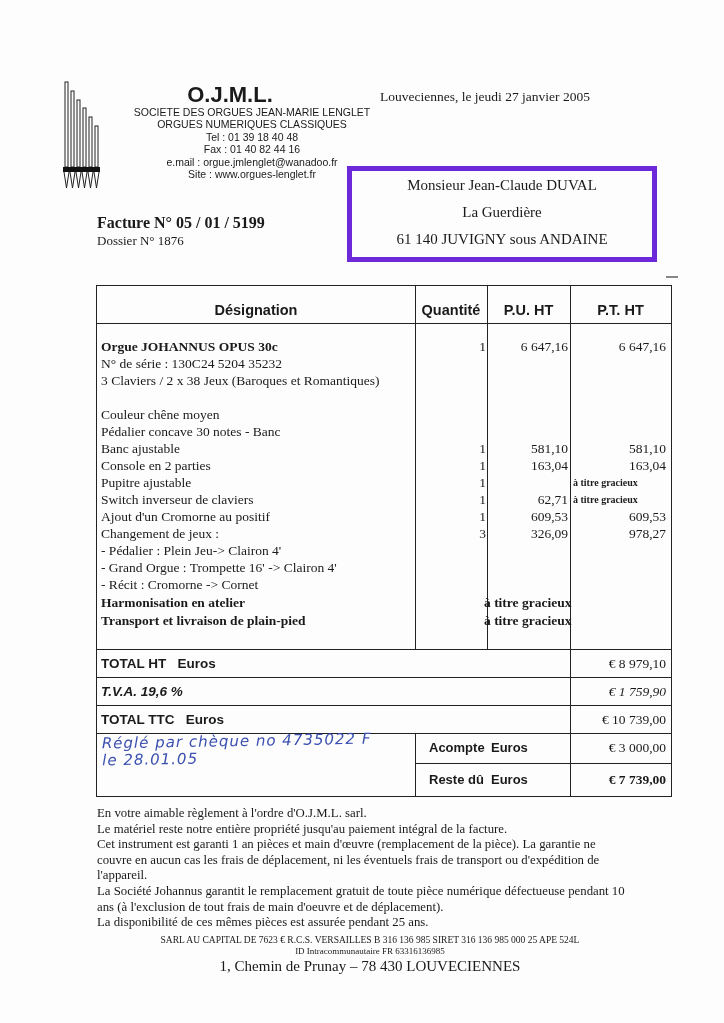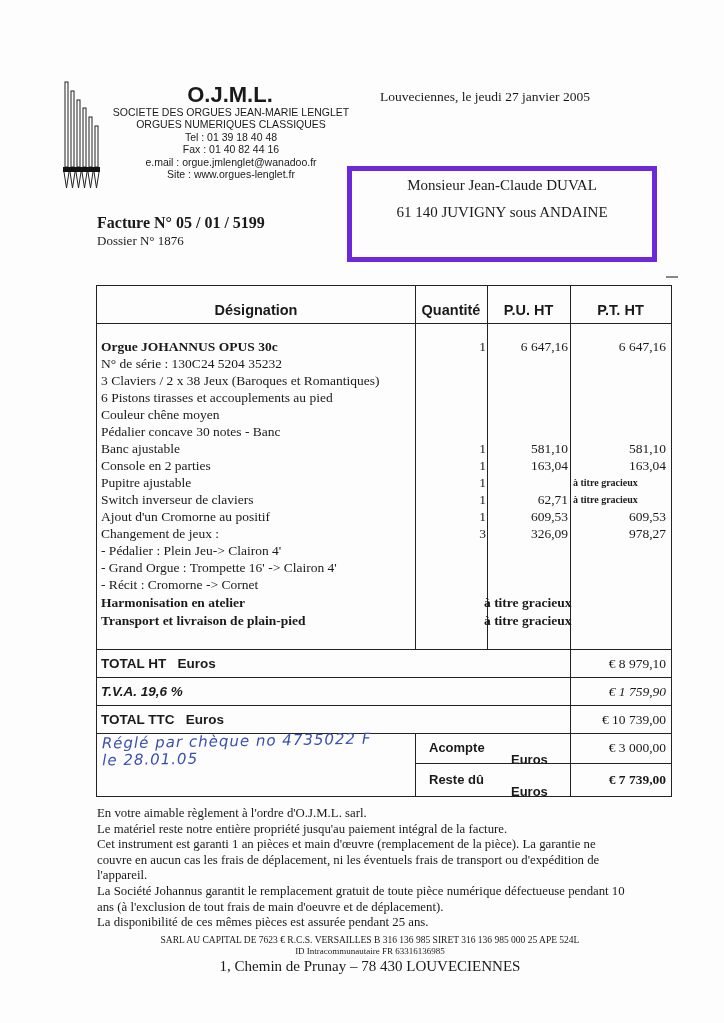--- a/index.html
+++ b/index.html
@@ -6,21 +6,21 @@
   body {
     width: 724px; height: 1023px; background: #fdfdfd; position: relative;
     font-family: "Liberation Serif", serif; color: #1a1a1a; overflow: hidden;
   }
   .abs { position: absolute; }
   .sans { font-family: "Liberation Sans", sans-serif; }
 
   
   .logo-pipes { left: 62px; top: 80px; width: 40px; height: 110px; }
   .company-name { left: 150px; top: 82px; width: 160px; text-align: center; font-size: 22px; font-weight: bold; }
-  .company-lines { left: 86px; top: 106px; width: 290px; text-align: center; font-size: 10.5px; line-height: 12.4px; }
+  .company-lines { left: 86px; top: 106px; width: 290px; text-align: center; font-size: 10.5px; line-height: 12.4px; padding-left: 21px; }
 
   .place-date { left: 380px; top: 89px; font-size: 13.5px; }
 
   .addr-box { left: 347px; top: 166px; width: 300px; height: 86px; border: 5px solid #6d28d9;
     text-align: center; font-size: 15px; }
   .addr-box div { height: 27px; line-height: 29px; }
 
   .invoice-no { left: 97px; top: 214px; font-size: 16px; font-weight: bold; }
   .dossier-no { left: 97px; top: 233px; font-size: 13px; }
 
@@ -39,21 +39,21 @@
   .row .pt { position: absolute; left: 475px; width: 94px; text-align: right; }
   .row .pt.grac { font-size: 10px; font-weight: bold; text-align: left; left: 476px; }
   .row .span-grac { position: absolute; left: 387px; font-weight: bold; white-space: nowrap; }
   .b { font-weight: bold; }
 
   .trow { position: absolute; left: 0; width: 574px; height: 28px; line-height: 30px; }
   .trow .lbl { position: absolute; left: 4px; font-family: "Liberation Sans", sans-serif; font-weight: bold; font-size: 13.5px; white-space: pre; }
   .trow .val { position: absolute; left: 475px; width: 94px; text-align: right; font-size: 13.5px; }
   .trow .mid { position: absolute; left: 318px; width: 156px; font-family: "Liberation Sans", sans-serif; font-weight: bold; font-size: 13px; }
   .trow .mid span.a { position: absolute; left: 14px; }
-  .trow .mid span.e { position: absolute; left: 96px; margin-top: 12px; }
+  .trow .mid span.e { position: absolute; left: 76px; }
 
   .handwriting { left: 102px; top: 733px; color: #3a4fb0; font-family: "DejaVu Sans", sans-serif;
     font-style: italic; font-size: 15px; line-height: 17px; letter-spacing: 1px; transform: rotate(-1deg); }
 
   .terms { left: 97px; top: 806px; width: 580px; font-size: 12.8px; line-height: 15.6px; }
   .terms div { white-space: nowrap; }
 
   .legal { left: 100px; top: 935px; width: 540px; text-align: center; font-size: 9.5px; line-height: 11px; }
   .legal .id { font-size: 9px; }
   .address-footer { left: 100px; top: 958px; width: 540px; text-align: center; font-size: 15px; }
@@ -90,20 +90,21 @@
   <div>Tel : 01 39 18 40 48</div>
   <div>Fax : 01 40 82 44 16</div>
   <div>e.mail : orgue.jmlenglet@wanadoo.fr</div>
   <div>Site : www.orgues-lenglet.fr</div>
 </div>
 
 <div class="abs place-date">Louveciennes, le jeudi 27 janvier 2005</div>
 
 <div class="abs addr-box">
   <div>Monsieur Jean-Claude DUVAL</div>
+  <div>La Guerdière</div>
   <div>61 140  JUVIGNY sous ANDAINE</div>
 </div>
 
 <div class="abs invoice-no">Facture N° 05 / 01 / 5199</div>
 <div class="abs dossier-no">Dossier N° 1876</div>
 
 <div class="abs tick"></div>
 
 <div class="abs tbl">
 
@@ -121,23 +122,20 @@
     <span class="d b">Orgue JOHANNUS OPUS 30c</span>
     <span class="q">1</span>
     <span class="pu">6 647,16</span>
     <span class="pt">6 647,16</span>
   </div>
   <div class="row" style="top:69px;">
     <span class="d">N° de série : 130C24 5204 35232</span>
   </div>
   <div class="row" style="top:86px;">
     <span class="d">3 Claviers / 2 x 38 Jeux (Baroques et Romantiques)</span>
-  </div>
-  <div class="row" style="top:103px;">
-    <span class="d">6 Pistons tirasses et accouplements au pied</span>
   </div>
   <div class="row" style="top:120px;">
     <span class="d">Couleur chêne moyen</span>
   </div>
   <div class="row" style="top:137px;">
     <span class="d">Pédalier concave 30 notes - Banc</span>
   </div>
   <div class="row" style="top:154px;">
     <span class="d">Banc ajustable</span>
     <span class="q">1</span>

